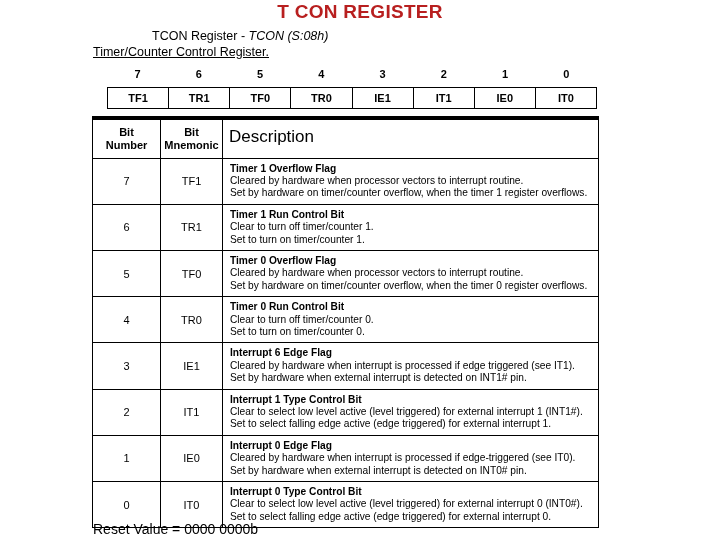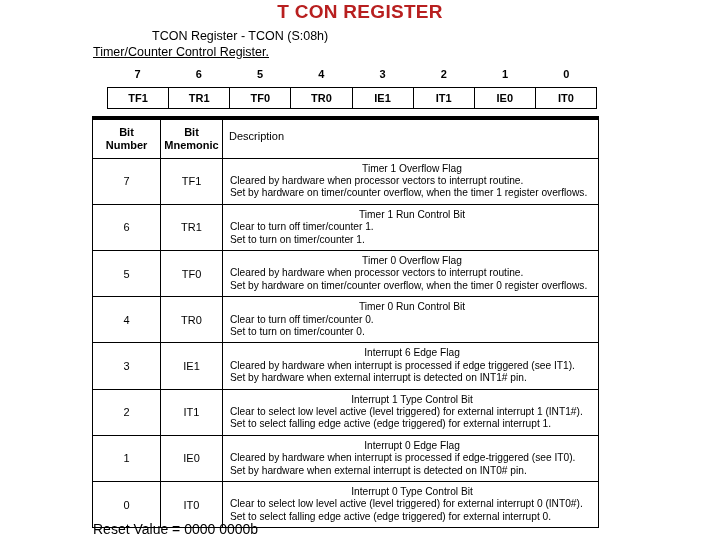--- a/index.html
+++ b/index.html
@@ -33,20 +33,21 @@
 
   
   #register-heading {
     position: absolute;
     left: 152px;
     top: 29px;
     font-size: 12.5px;
     white-space: pre;
   }
   #register-heading .ital {
+    font-style: italic;
   }
   #register-subtitle {
     position: absolute;
     left: 93px;
     top: 45px;
     font-size: 12.5px;
     white-space: pre;
     text-decoration: underline;
   }
 
@@ -120,41 +121,40 @@
     text-align: center;
     font-size: 11px;
     font-weight: bold;
     line-height: 13px;
     white-space: pre-line;
     margin-left: 36px;
   }
   .th-desc {
     text-align: left;
     padding-left: 6px !important;
-    font-size: 11px;
+    font-size: 17px;
     font-weight: normal;
     vertical-align: bottom;
     padding-bottom: 5px !important;
   }
 
   .bit-cell-num, .bit-cell-mnem {
     text-align: center;
     font-size: 11px;
     height: 45px;
   }
   .desc-cell {
     padding: 4px 4px 4px 7px !important;
     font-size: 10.2px;
     line-height: 12.4px;
     vertical-align: middle;
   }
   .desc-cell .dtitle {
-    font-weight: normal;
+    font-weight: bold;
     display: block;
-    text-align: center;
   }
   .desc-cell .dline {
     display: block;
   }
 
   
   #reset-value {
     position: absolute;
     left: 93px;
     top: 521px;

